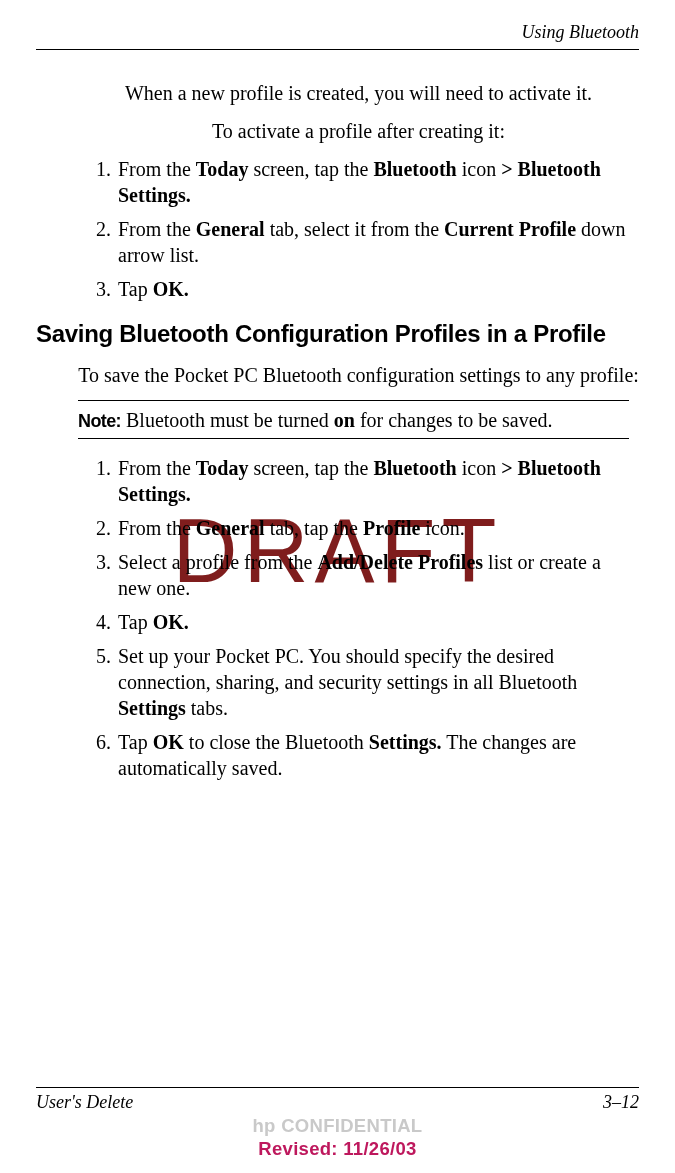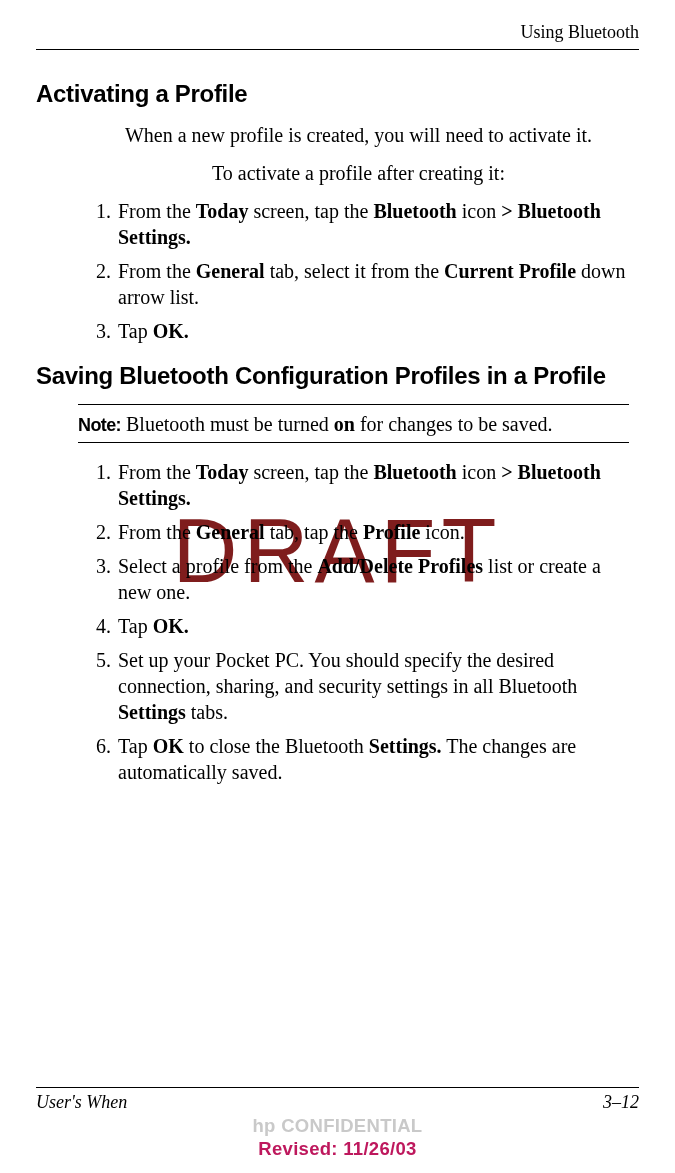--- a/index.html
+++ b/index.html
@@ -8,20 +8,21 @@
       height: 1173px;
       background: #fff;
       font-family: "Times New Roman", Times, serif;
       font-size: 20px;
       color: #000;
       position: relative;
       padding: 22px 36px 0 36px;
     }
     .header-section {
       text-align: right;
+      font-style: italic;
       font-size: 18px;
       padding-bottom: 6px;
       border-bottom: 1.5px solid #000;
       margin-bottom: 30px;
     }
     .watermark {
       position: absolute;
       top: 500px;
       left: 50%;
       transform: translateX(-50%);
@@ -112,40 +113,40 @@
   </style>
 </head>
 <body>
 
 <div class="watermark">DRAFT</div>
 
 <div class="content">
 
   <div class="header-section">Using Bluetooth</div>
 
-  <h2 class="section-head">Activating a Profile</h2>
   <p class="body-text">When a new profile is created, you will need to activate it.</p>
   <p class="body-text">To activate a profile after creating it:</p>
 
   <div class="ol-block" id="s1steps">
       <div class="li-row">
         <div class="li-num">1.</div>
         <div class="li-body"><span>From the </span><span class="b">Today</span><span> screen, tap the </span><span class="b">Bluetooth</span><span> icon </span><span class="b">&gt; Bluetooth Settings.</span></div>
       </div>
       <div class="li-row">
         <div class="li-num">2.</div>
         <div class="li-body"><span>From the </span><span class="b">General</span><span> tab, select it from the </span><span class="b">Current Profile</span><span> down arrow list.</span></div>
       </div>
       <div class="li-row">
         <div class="li-num">3.</div>
         <div class="li-body"><span>Tap </span><span class="b">OK.</span></div>
       </div>
     </div>
 
   <h2 class="section-head">Saving Bluetooth Configuration Profiles in a Profile</h2>
+  <p class="body-text">To save the Pocket PC Bluetooth configuration settings to any profile:</p>
 
   <div class="note-wrap">
     <span class="note-label">Note:</span><span> Bluetooth must be turned </span><span class="b">on</span><span> for changes to be saved.</span>
   </div>
 
   <div class="ol-block" id="s2steps">
       <div class="li-row">
         <div class="li-num">1.</div>
         <div class="li-body"><span>From the </span><span class="b">Today</span><span> screen, tap the </span><span class="b">Bluetooth</span><span> icon </span><span class="b">&gt; Bluetooth Settings.</span></div>
       </div>
@@ -167,20 +168,20 @@
       </div>
       <div class="li-row">
         <div class="li-num">6.</div>
         <div class="li-body"><span>Tap </span><span class="b">OK</span><span> to close the Bluetooth </span><span class="b">Settings.</span><span> The changes are automatically saved.</span></div>
       </div>
     </div>
 
 </div>
 
 <div class="footer-area">
-  <span>User's When</span>
+  <span>User's Delete</span>
   <span>3–12</span>
 </div>
 
 <div class="conf-block">
   <div class="conf-hp">hp CONFIDENTIAL</div>
   <div class="conf-rev">Revised: 11/26/03</div>
 </div>
 
 </body></html>

